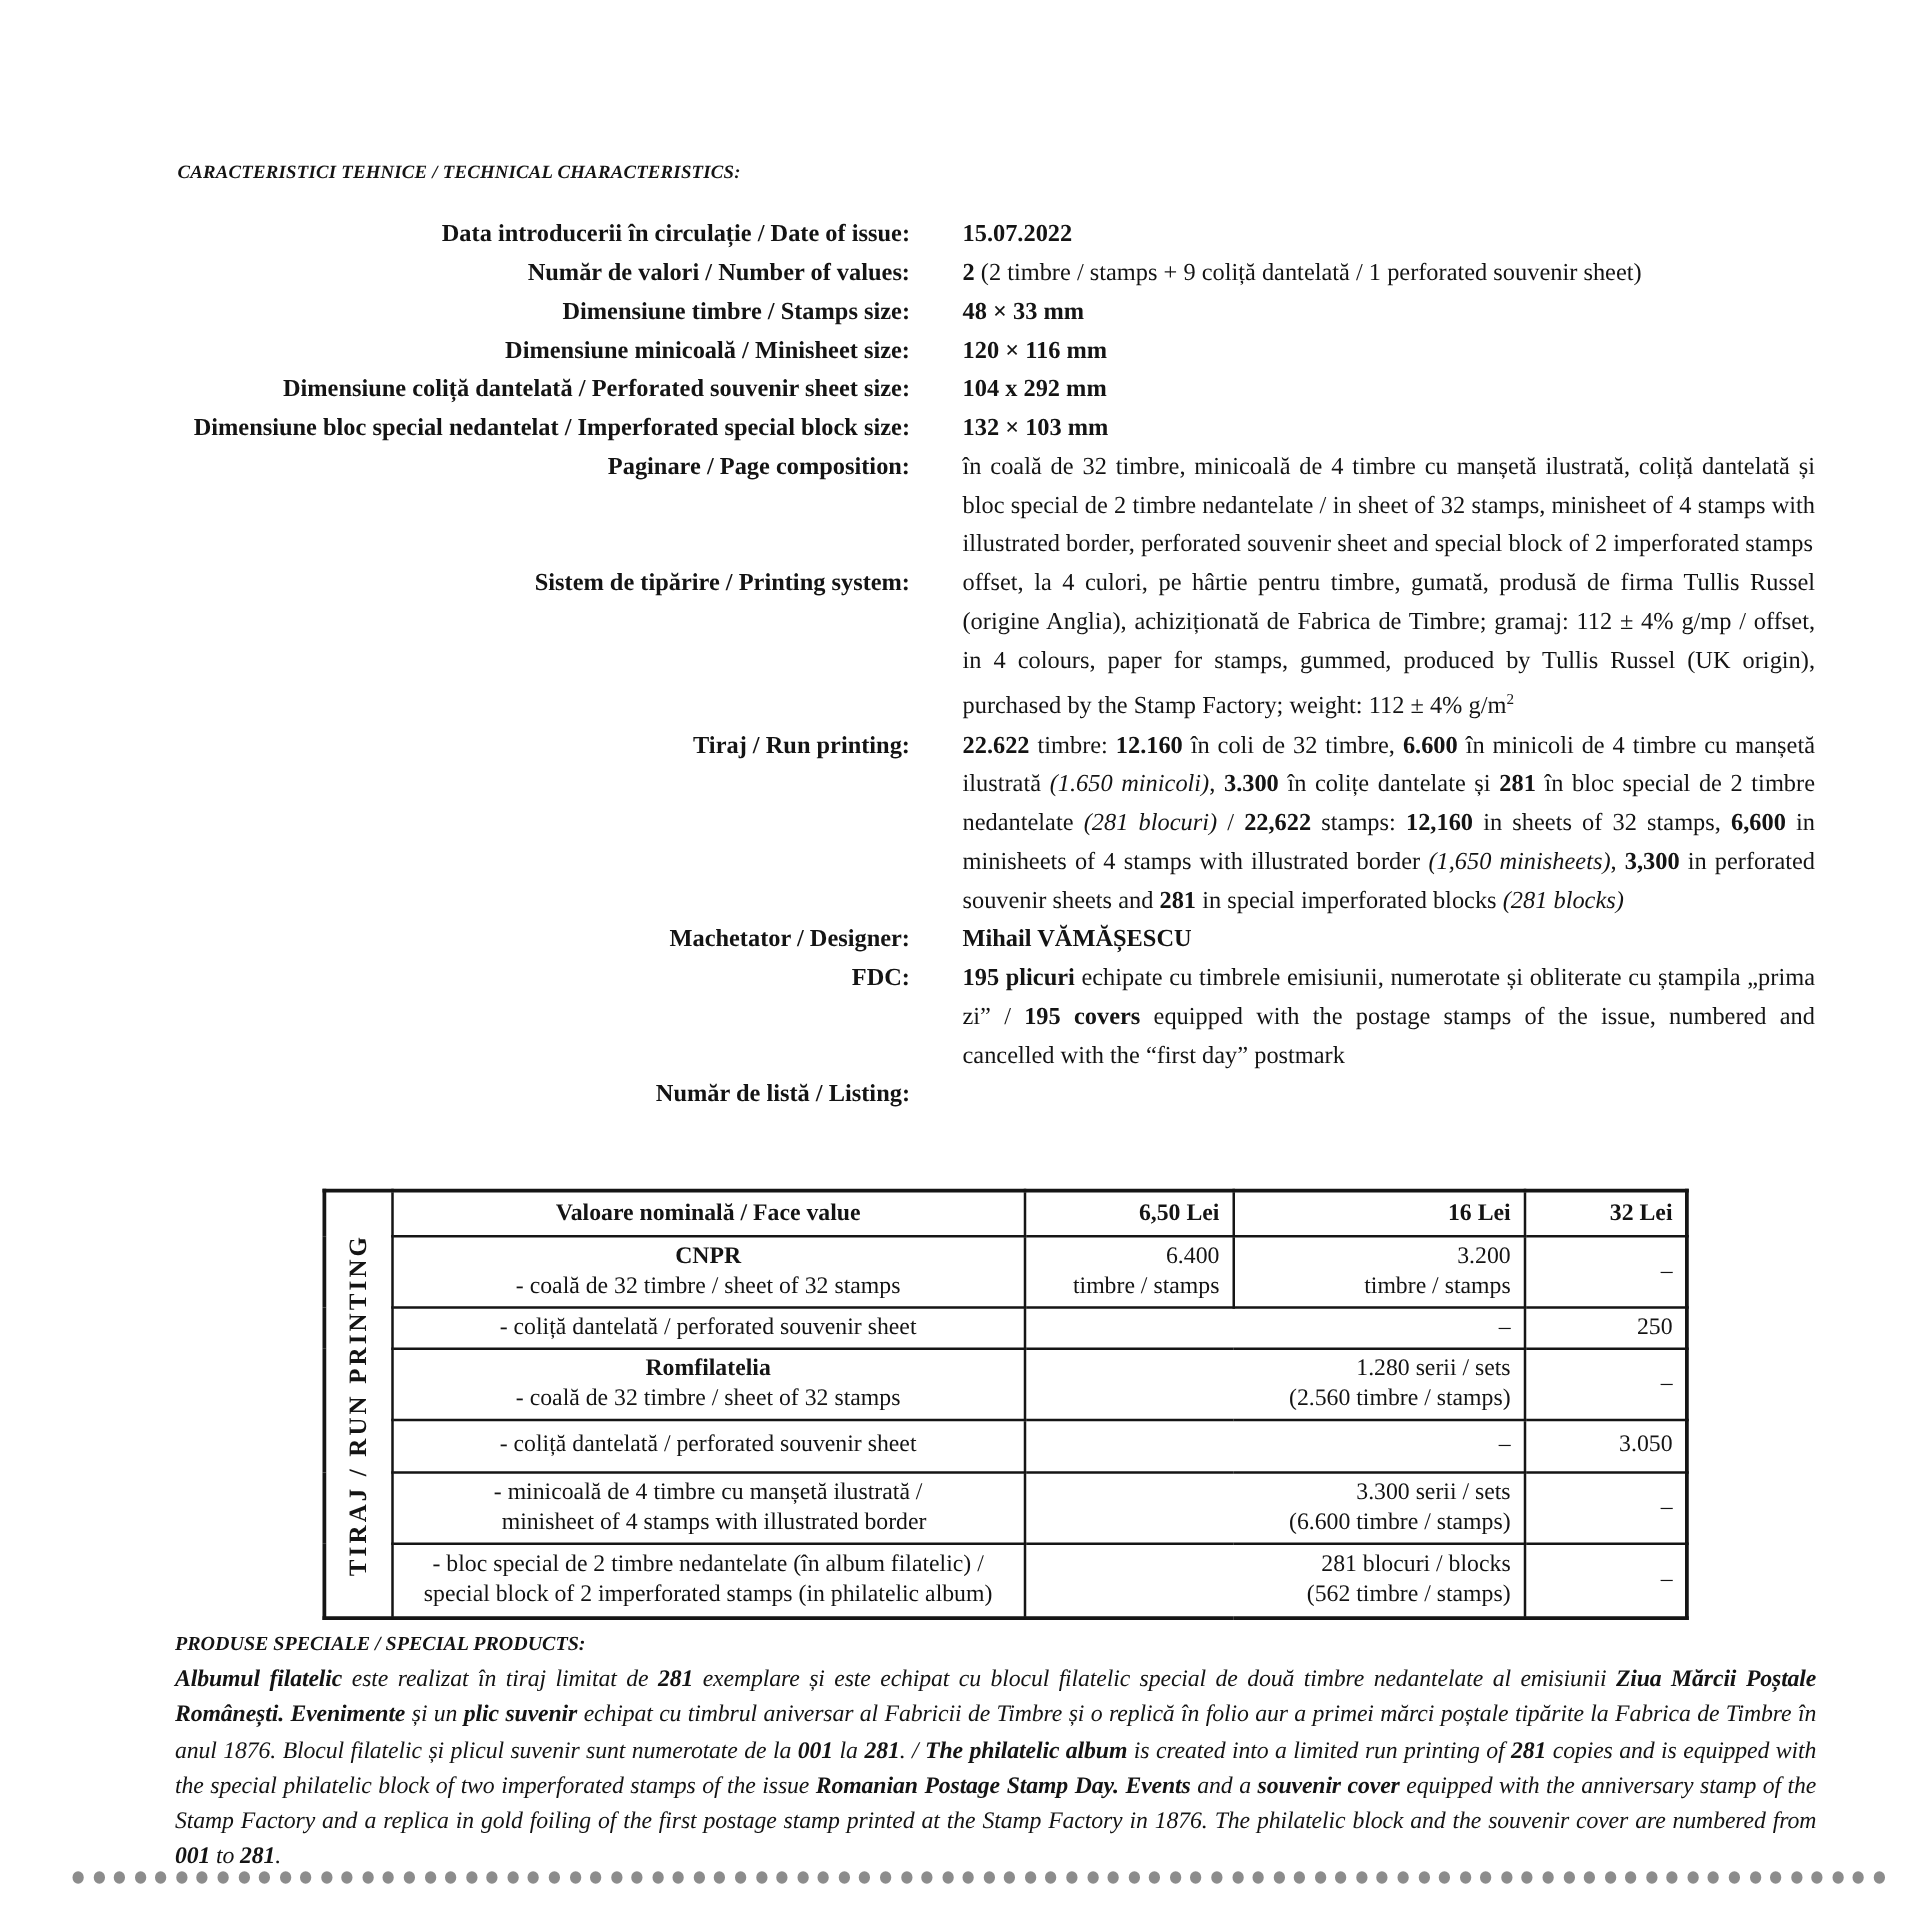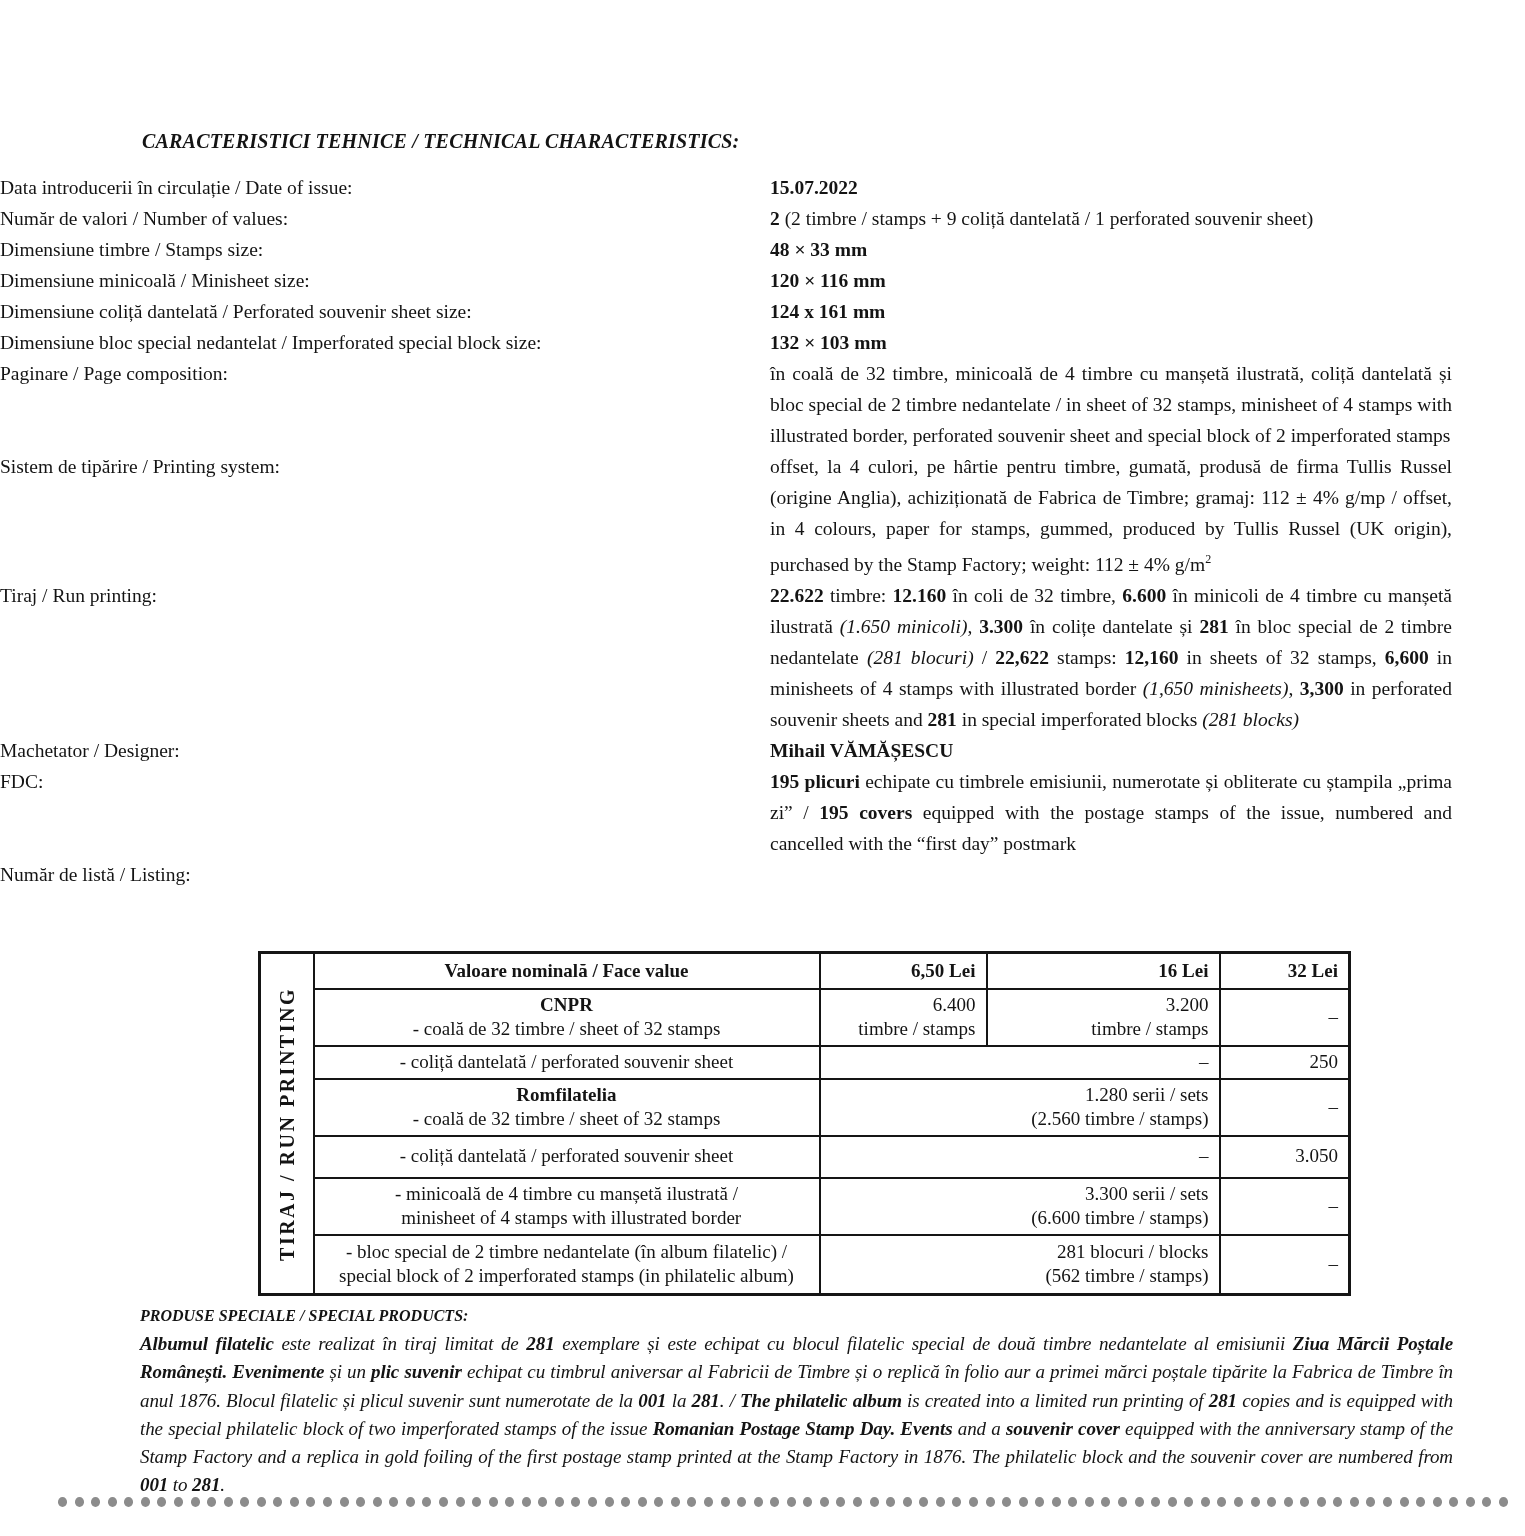--- a/index.html
+++ b/index.html
@@ -10,30 +10,30 @@
     color:#141414;
     font-family:"Liberation Serif","DejaVu Serif",serif;
     overflow:hidden;
   }
   .b{font-weight:bold;}
   .i{font-style:italic;}
   sup{font-size:0.62em;}
 
   .doc-title{
     position:absolute;left:142px;top:130px;
-    font-size:20px;font-weight:bold;font-style:italic;
+    font-size:15px;font-weight:bold;font-style:italic;
     letter-spacing:0.2px;white-space:nowrap;
   }
 
   .chars{position:absolute;left:0;top:172px;width:1452px;}
   .crow{display:flex;align-items:flex-start;}
   .clabel{
     width:728px;flex:0 0 728px;
-    text-align:left;
-    font-size:19.5px;line-height:31px;
+    text-align:right;
+    font-size:19.5px;line-height:31px;font-weight:bold;
   }
   .cvalue{
     margin-left:42px;width:682px;flex:0 0 682px;
     text-align:justify;
     font-size:19.5px;line-height:31px;
   }
 
   table.runtbl{
     position:absolute;left:258px;top:951px;
     border-collapse:collapse;table-layout:fixed;
@@ -99,21 +99,21 @@
     <div class="crow">
       <div class="clabel">Dimensiune timbre / Stamps size:</div>
       <div class="cvalue"><span class="b">48 × 33 mm</span></div>
     </div>
     <div class="crow">
       <div class="clabel">Dimensiune minicoală / Minisheet size:</div>
       <div class="cvalue"><span class="b">120 × 116 mm</span></div>
     </div>
     <div class="crow">
       <div class="clabel">Dimensiune coliță dantelată / Perforated souvenir sheet size:</div>
-      <div class="cvalue"><span class="b">124 x 161 mm</span></div>
+      <div class="cvalue"><span class="b">104 x 292 mm</span></div>
     </div>
     <div class="crow">
       <div class="clabel">Dimensiune bloc special nedantelat / Imperforated special block size:</div>
       <div class="cvalue"><span class="b">132 × 103 mm</span></div>
     </div>
     <div class="crow">
       <div class="clabel">Paginare / Page composition:</div>
       <div class="cvalue"><span>în coală de 32 timbre, minicoală de 4 timbre cu manșetă ilustrată, coliță dantelată și bloc special de 2 timbre nedantelate / in sheet of 32 stamps, minisheet of 4 stamps with illustrated border, perforated souvenir sheet and special block of 2 imperforated stamps</span></div>
     </div>
     <div class="crow">

